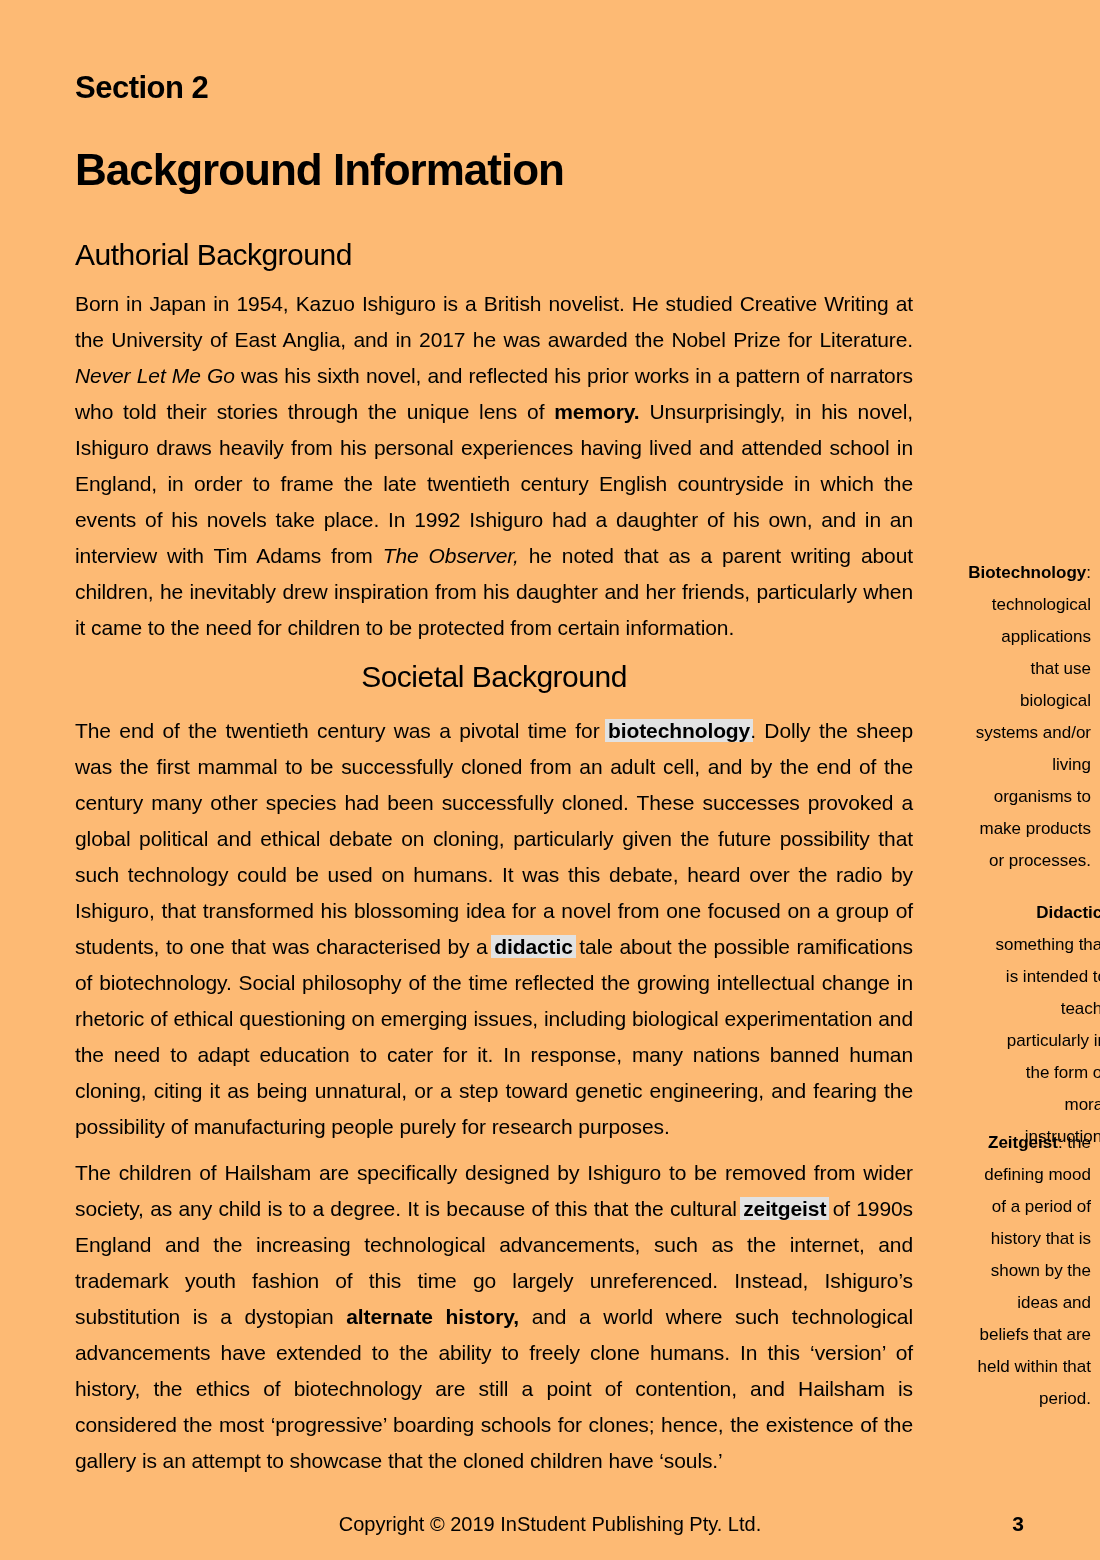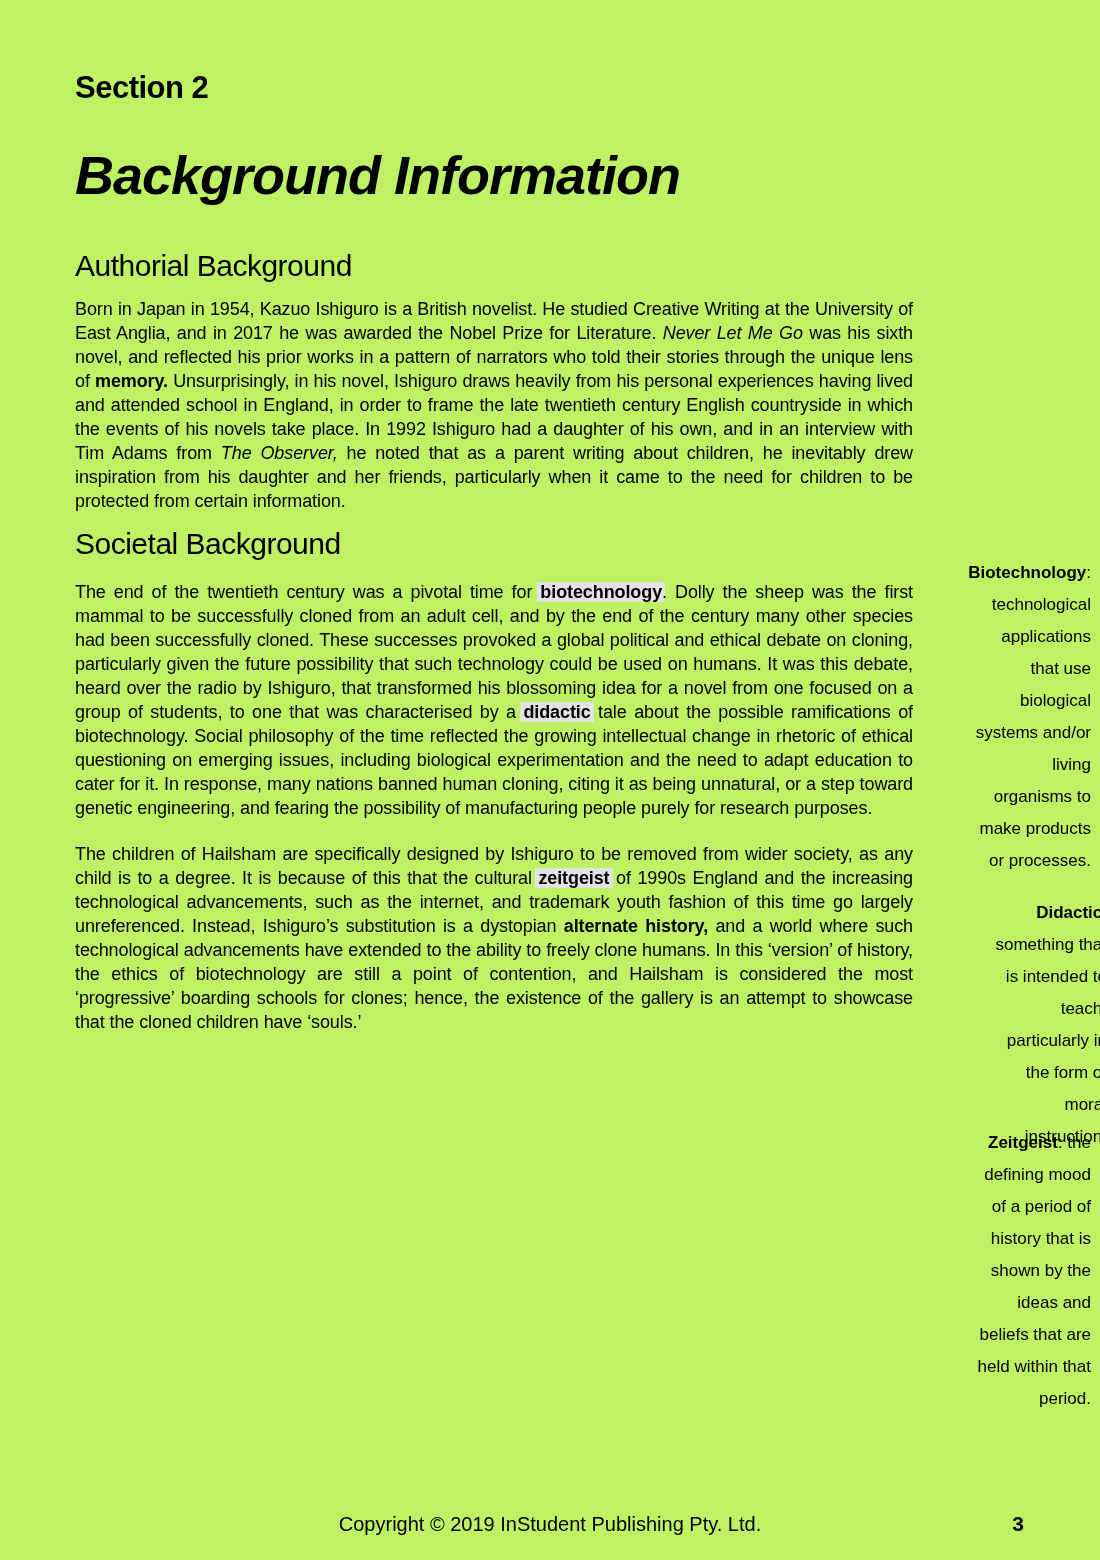--- a/index.html
+++ b/index.html
@@ -4,68 +4,68 @@
 <style>
   html, body {
     margin: 0;
     padding: 0;
     background: #ffffff;
   }
   .page {
     position: relative;
     width: 1100px;
     height: 1560px;
-    background: #bef264;
+    background: #fdba74;
     color: #000000;
     font-family: "Liberation Sans", "DejaVu Sans", sans-serif;
     overflow: hidden;
   }
   .main-col {
     position: absolute;
     left: 75px;
     top: 0;
     width: 838px;
   }
   .section-label {
     margin: 70px 0 0 0;
     font-size: 31px;
     font-weight: bold;
     line-height: 1.15;
     letter-spacing: -0.5px;
   }
   .page-title {
     margin: 40px 0 8px 0;
-    font-size: 54px;
+    font-size: 44px;
     font-weight: bold;
     line-height: 1.1;
     letter-spacing: -1px;
-    font-style: italic;
   }
   .section-heading {
     margin: 44px 0 0 0;
     font-size: 30px;
     font-weight: normal;
     line-height: 1.15;
     letter-spacing: -0.5px;
   }
   .section-heading.tight {
     margin-top: 14px;
+    text-align: center;
   }
   .body-para {
     margin: 13px 0 0 0;
-    font-size: 18px;
-    line-height: 24px;
+    font-size: 21px;
+    line-height: 36px;
     text-align: justify;
     letter-spacing: -0.1px;
   }
   .body-para.second {
     margin-top: 19px;
   }
   .body-para.third {
-    margin-top: 22px;
+    margin-top: 10px;
   }
   .seg-normal { font-weight: normal; font-style: normal; }
   .seg-bold { font-weight: bold; }
   .seg-italic { font-style: italic; }
   .seg-bold-highlight {
     font-weight: bold;
     background: #e2e2e2;
     box-shadow: 3px 0 0 #e2e2e2, -3px 0 0 #e2e2e2;
   }
   .margin-rail {

